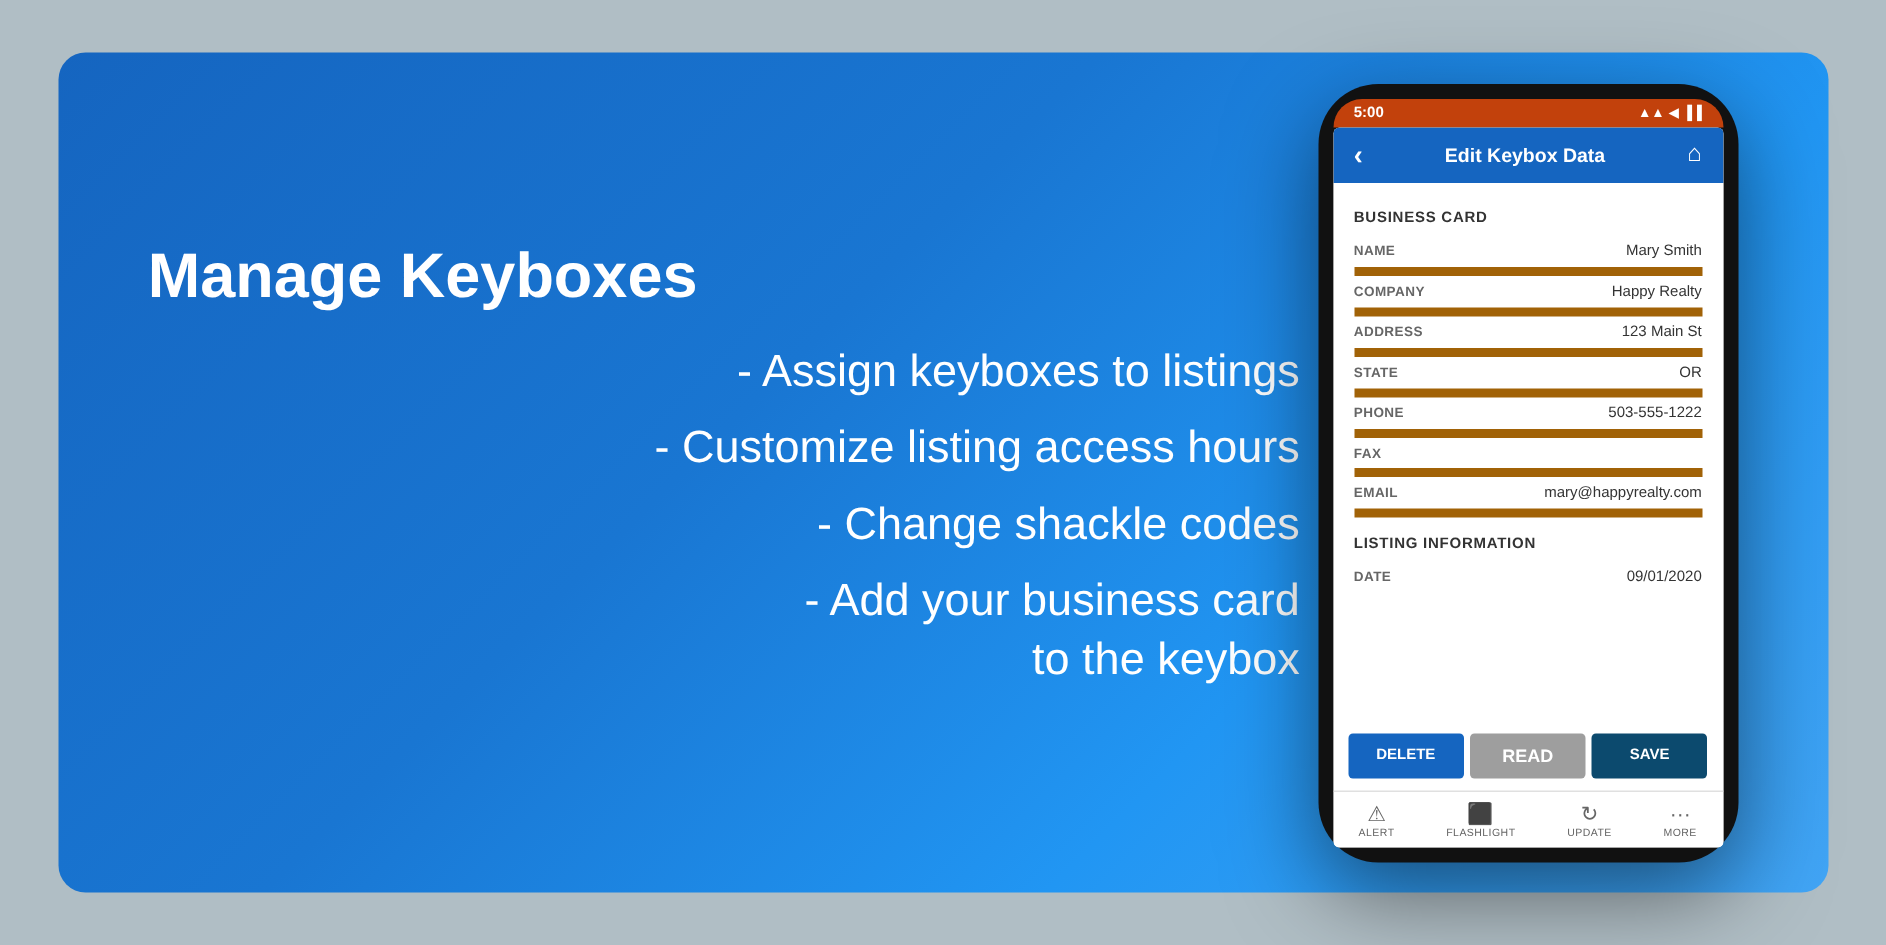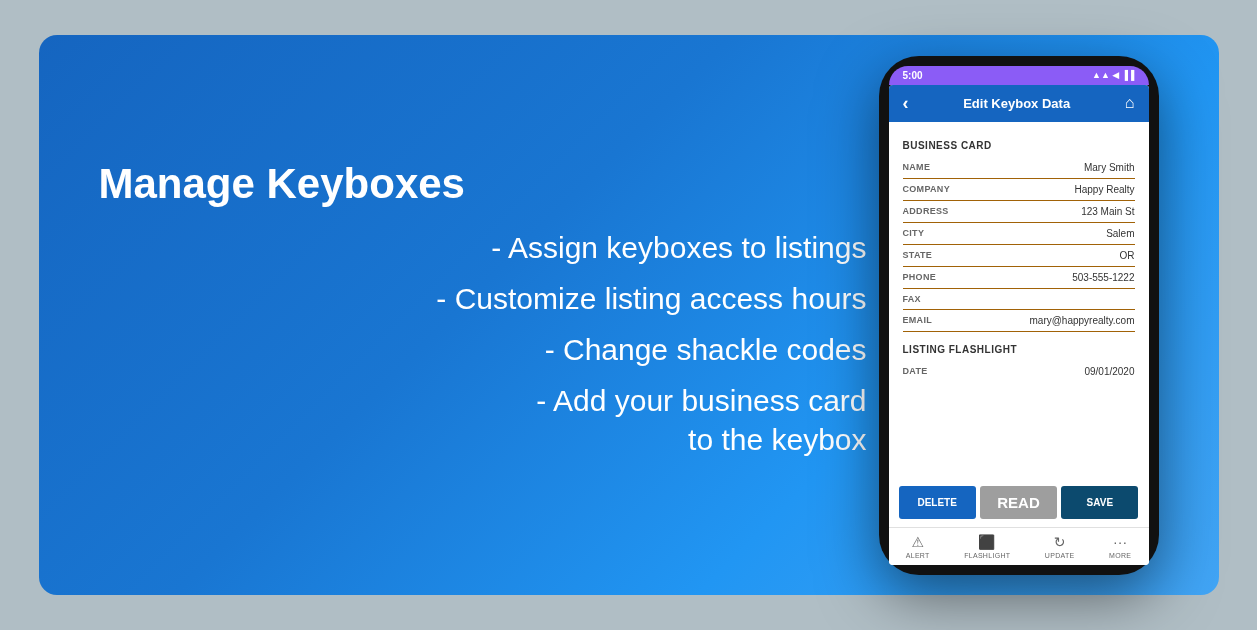--- a/index.html
+++ b/index.html
@@ -52,21 +52,21 @@
     }
     .phone-outer {
       background: #111;
       border-radius: 40px;
       padding: 10px;
       box-shadow: 0 20px 60px rgba(0,0,0,0.5);
       width: 280px;
       position: relative;
     }
     .phone-notch-area {
-      background: #8b5cf6;
+      background: #c2410c;
       text-align: center;
       padding: 6px 0 4px 0;
       border-radius: 30px 30px 0 0;
       display: flex;
       justify-content: space-between;
       align-items: center;
       padding: 4px 14px;
     }
     .phone-status-time {
       color: white;
@@ -120,21 +120,21 @@
       color: #333;
       margin-bottom: 6px;
       margin-top: 8px;
       letter-spacing: 0.5px;
     }
     .data-row {
       display: flex;
       justify-content: space-between;
       align-items: center;
       padding: 5px 0;
-      border-bottom: 1px solid #a16207;
+      border-bottom: 6px solid #a16207;
     }
     .data-row:last-child {
       border-bottom: none;
     }
     .data-label {
       font-size: 9px;
       color: #666;
       font-weight: 600;
       letter-spacing: 0.3px;
       text-transform: uppercase;
@@ -161,21 +161,21 @@
       border-radius: 3px;
       cursor: pointer;
       text-transform: uppercase;
     }
     .btn-read {
       flex: 1;
       background: #9e9e9e;
       color: white;
       border: none;
       padding: 8px 4px;
-      font-size: 15px;
+      font-size: 12px;
       font-weight: bold;
       border-radius: 3px;
       cursor: pointer;
       text-transform: uppercase;
     }
     .btn-save {
       flex: 1;
       background: #0c4a6e;
       color: white;
       border: none;
@@ -251,41 +251,37 @@
           </div>
           <div class="data-row">
             <span class="data-label">COMPANY</span>
             <span class="data-value">Happy Realty</span>
           </div>
           <div class="data-row">
             <span class="data-label">ADDRESS</span>
             <span class="data-value">123 Main St</span>
           </div>
           <div class="data-row">
-            <span class="data-label">CITY</span>
-            <span class="data-value">Salem</span>
-          </div>
-          <div class="data-row">
             <span class="data-label">STATE</span>
             <span class="data-value">OR</span>
           </div>
           <div class="data-row">
             <span class="data-label">PHONE</span>
             <span class="data-value">503-555-1222</span>
           </div>
           <div class="data-row">
             <span class="data-label">FAX</span>
             <span class="data-value"></span>
           </div>
           <div class="data-row">
             <span class="data-label">EMAIL</span>
             <span class="data-value">mary@happyrealty.com</span>
           </div>
 
-          <div class="section-label" style="margin-top:12px;">LISTING FLASHLIGHT</div>
+          <div class="section-label" style="margin-top:12px;">LISTING INFORMATION</div>
 
           <div class="data-row">
             <span class="data-label">DATE</span>
             <span class="data-value">09/01/2020</span>
           </div>
         </div>
 
         <div class="action-buttons">
           <button class="btn-delete">DELETE</button>
           <button class="btn-read">READ</button>

